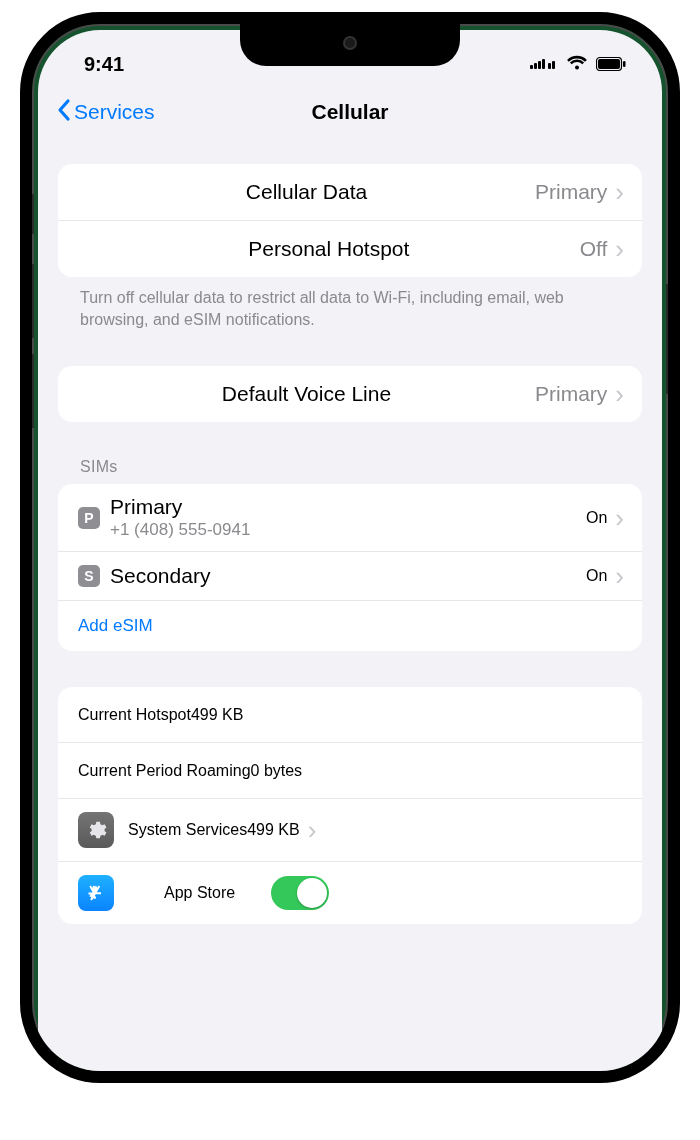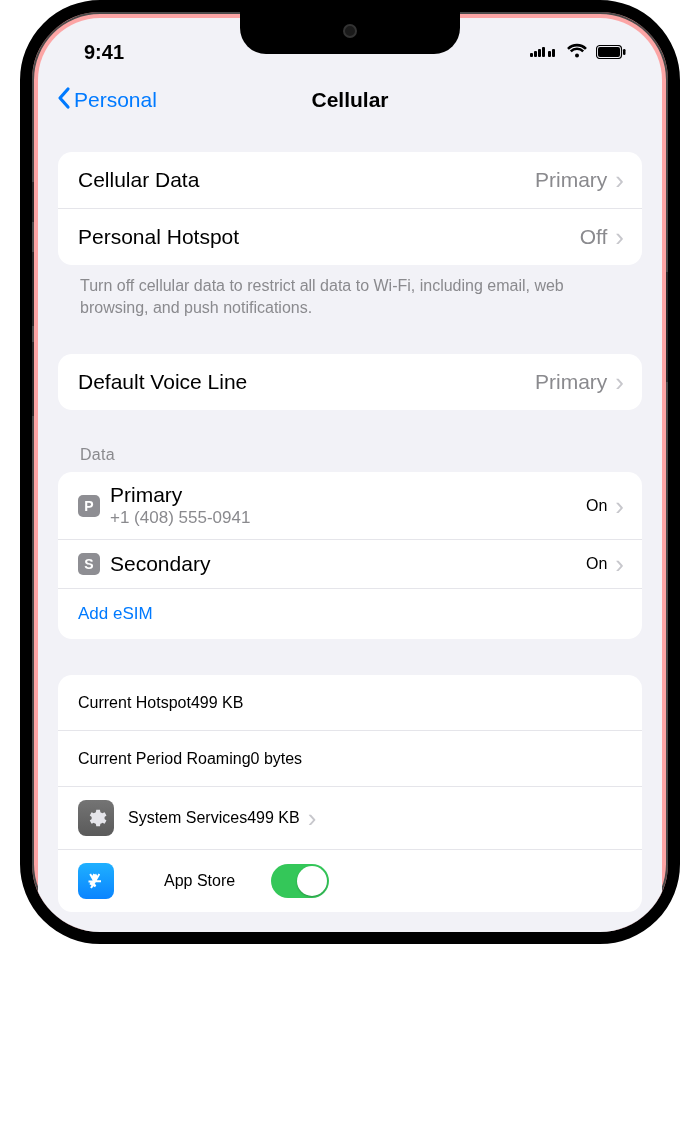--- a/index.html
+++ b/index.html
@@ -1,20 +1,20 @@
 <!DOCTYPE html>
 <html><head>
   <meta charset="utf-8">
   <style>
     * { margin: 0; padding: 0; box-sizing: border-box; font-family: -apple-system, "SF Pro Text", "Helvetica Neue", Arial, sans-serif; }
     body { background: #fff; display: flex; justify-content: center; }
     .device {
-      width: 660px; height: 944px; margin-top: 0;
+      width: 660px; height: 1071px; margin-top: 12px;
       border: 12px solid #000; border-radius: 80px;
-      background: #fca5a5; position: relative; overflow: hidden;
+      background: #14532d; position: relative; overflow: hidden;
       box-shadow: 0 0 0 2px #4a4a4a inset;
     }
     .screen {
       position: absolute; top: 6px; left: 6px; right: 6px; bottom: 0;
       background: #f2f2f7; border-radius: 62px 62px 0 0; overflow: hidden;
     }
     .notch {
       position: absolute; top: 0; left: 50%; transform: translateX(-50%);
       width: 220px; height: 42px; background: #000;
       border-radius: 0 0 26px 26px; z-index: 20;
@@ -32,21 +32,21 @@
     }
     .nav-back {
       position: absolute; left: 18px; display: flex; align-items: center;
       color: #007aff; font-size: 21px; gap: 2px;
     }
     .nav-title { font-size: 21px; font-weight: 600; }
     .content { padding: 24px 20px 0 20px; }
     .group { background: #fff; border-radius: 14px; overflow: hidden; }
     .row {
       display: flex; align-items: center; padding: 15px 18px 15px 20px;
-      border-bottom: 1px solid #e5e5ea; min-height: 56px;
+      border-bottom: 1px solid #e5e5ea; min-height: 56px; text-align: center;
     }
     .row:last-child { border-bottom: none; }
     .row .label { font-size: 21px; color: #000; flex: 1; }
     .row .value { font-size: 21px; color: #8a8a8e; margin-right: 8px; }
     .chevron { color: #c7c7cc; font-size: 26px; line-height: 1; }
     .footer-text { color: #8a8a8e; font-size: 16px; padding: 10px 22px 0 22px; line-height: 1.35; }
     .header-text { color: #8a8a8e; font-size: 16px; padding: 0 22px 8px 22px; letter-spacing: 0.3px; }
     .header-upper { text-transform: uppercase; font-size: 15.5px; }
     .spacer { height: 36px; }
     .sim-row { display: flex; align-items: center; padding: 11px 18px 11px 20px; border-bottom: 1px solid #e5e5ea; }
@@ -125,53 +125,53 @@
       </div>
     </div>
 
     <div class="nav-bar">
       <div class="nav-back">
         <span>
           <svg width="16" height="24" viewBox="0 0 16 24">
               <path d="M12 3 L4 12 L12 21" stroke="#007aff" stroke-width="3.2" fill="none" stroke-linecap="round" stroke-linejoin="round"></path>
             </svg>
         </span>
-        <span>Personal</span>
+        <span>Services</span>
       </div>
       <div class="nav-title">Cellular</div>
     </div>
 
     <div class="content">
 
       <div class="group">
         <div class="row">
           <span class="label">Cellular Data</span>
           <span class="value">Primary</span>
           <span class="chevron">›</span>
         </div>
         <div class="row">
           <span class="label">Personal Hotspot</span>
           <span class="value">Off</span>
           <span class="chevron">›</span>
         </div>
       </div>
-      <div class="footer-text">Turn off cellular data to restrict all data to Wi-Fi, including email, web browsing, and push notifications.</div>
+      <div class="footer-text">Turn off cellular data to restrict all data to Wi-Fi, including email, web browsing, and eSIM notifications.</div>
 
       <div class="spacer"></div>
 
       <div class="group">
         <div class="row">
           <span class="label">Default Voice Line</span>
           <span class="value">Primary</span>
           <span class="chevron">›</span>
         </div>
       </div>
 
       <div class="spacer"></div>
-      <div class="header-text">Data</div>
+      <div class="header-text">SIMs</div>
 
       <div class="group">
         <div class="sim-row">
           <div class="sim-badge">P</div>
           <div class="sim-lines">
             <div class="sim-name">Primary</div>
             <div class="sim-phone">+1 (408) 555-0941</div>
           </div>
           <span class="value">On</span>
           <span class="chevron" style="margin-left:8px">›</span>

